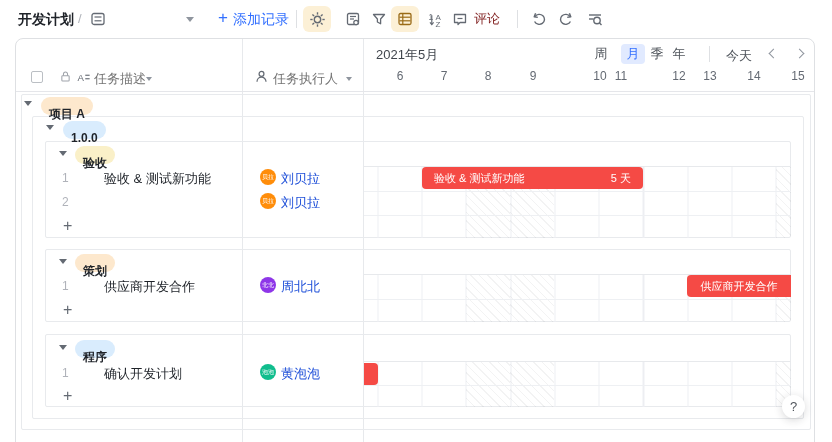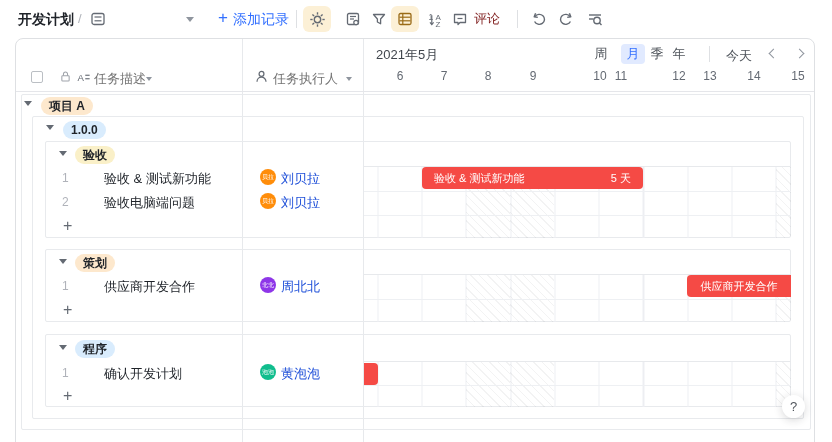--- a/index.html
+++ b/index.html
@@ -27,21 +27,21 @@
           border:1px solid #dee0e3; border-radius:8px; background:#fff; }
   .hdr-border { position:absolute; left:0; top:52px; width:100%; height:1px; background:#e5e6ea; }
   .col-div { position:absolute; top:0; bottom:0; width:1px; background:#e7e9ec; }
   .box { position:absolute; border:1px solid #e8eaed; border-radius:2px; }
 
   
   .th-label { font-size:13px; color:#737373; }
   .checkbox { width:12px; height:12px; border:1px solid #bbbfc4; border-radius:2px; background:#fff; }
   .caret-sm { display:inline-block; width:0; height:0; border-left:3.5px solid transparent; border-right:3.5px solid transparent; border-top:4.5px solid #8f959e; }
   .caret-row { display:inline-block; width:0; height:0; border-left:4px solid transparent; border-right:4px solid transparent; border-top:5px solid #646a73; }
-  .pill { display:inline-block; height:18px; line-height:18px; padding:0 8px; border-radius:9px; font-size:12px; font-weight:bold; color:#1f2329; }
+  .pill { display:inline-block; height:18px; line-height:18px; padding:8px 8px; border-radius:9px; font-size:12px; font-weight:bold; color:#1f2329; }
   .rownum { font-size:12px; color:#b0b3ba; }
   .tasktitle { font-size:13px; color:#1f2329; white-space:nowrap; }
   .avatar { width:16px; height:16px; border-radius:50%; color:#fff; font-size:6px; line-height:16px; text-align:center; letter-spacing:0; }
   .aname { font-size:13px; color:#1d4ed8; }
   .addplus { font-size:16px; color:#646a73; line-height:16px; }
 
   
   .g-month { font-size:13px; color:#41464d; }
   .scale { font-size:13px; color:#51565d; width:24px; height:20px; line-height:20px; text-align:center; border-radius:4px; }
   .scale.active { background:#e1eaff; color:#3370ff; }
@@ -272,21 +272,20 @@
 
     <span class="abs caret-row" style="left:43px;top:112px;"></span>
     <span class="abs pill" style="left:59px;top:107px;background:#faf0c8;">验收</span>
 
     <div class="abs rownum" style="left:46px;top:132px;">1</div>
     <div class="abs tasktitle" style="left:88px;top:131px;">验收 &amp; 测试新功能</div>
     <div class="abs avatar" style="left:244px;top:130px;background:#ff8d0a;">贝拉</div>
     <div class="abs aname" style="left:265px;top:131px;">刘贝拉</div>
 
     <div class="abs rownum" style="left:46px;top:156px;">2</div>
-    <div class="abs tasktitle" style="left:88px;top:155px;">验收电脑端问题</div>
     <div class="abs avatar" style="left:244px;top:154px;background:#ff8d0a;">贝拉</div>
     <div class="abs aname" style="left:265px;top:155px;">刘贝拉</div>
 
     <div class="abs addplus" style="left:47px;top:179px;">+</div>
 
     <span class="abs caret-row" style="left:43px;top:220px;"></span>
     <span class="abs pill" style="left:59px;top:215px;background:#fde8cd;">策划</span>
     <div class="abs rownum" style="left:46px;top:240px;">1</div>
     <div class="abs tasktitle" style="left:88px;top:239px;">供应商开发合作</div>
     <div class="abs avatar" style="left:244px;top:238px;background:#8e36e8;">北北</div>

